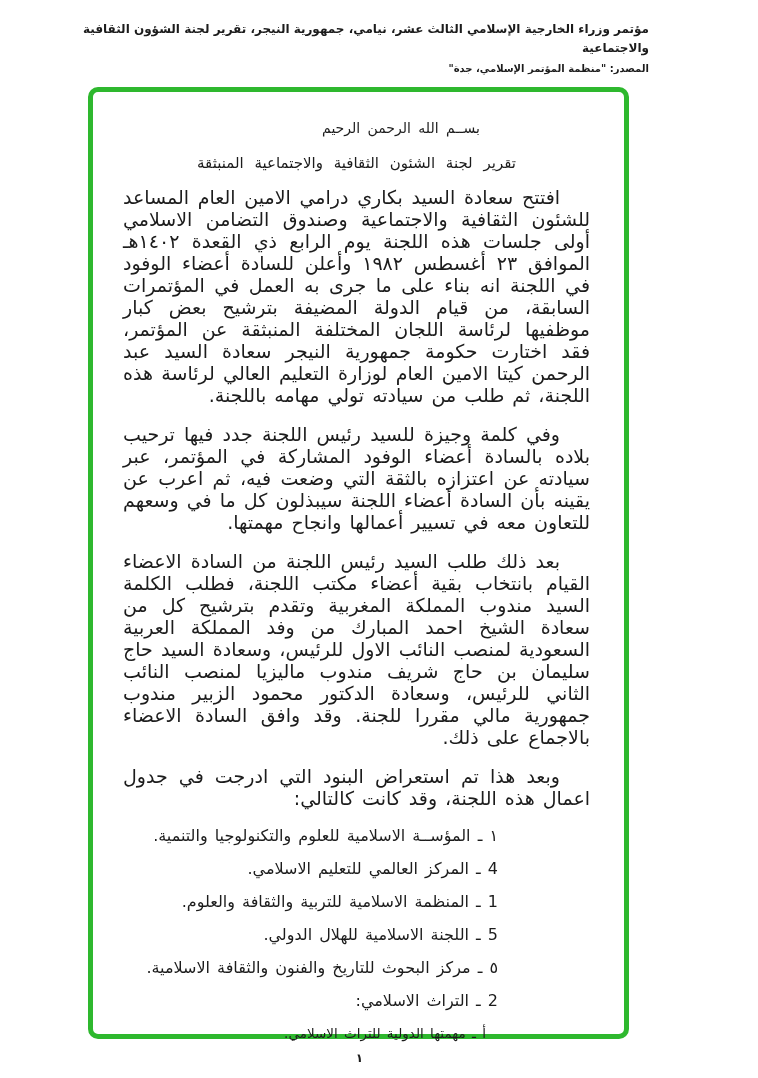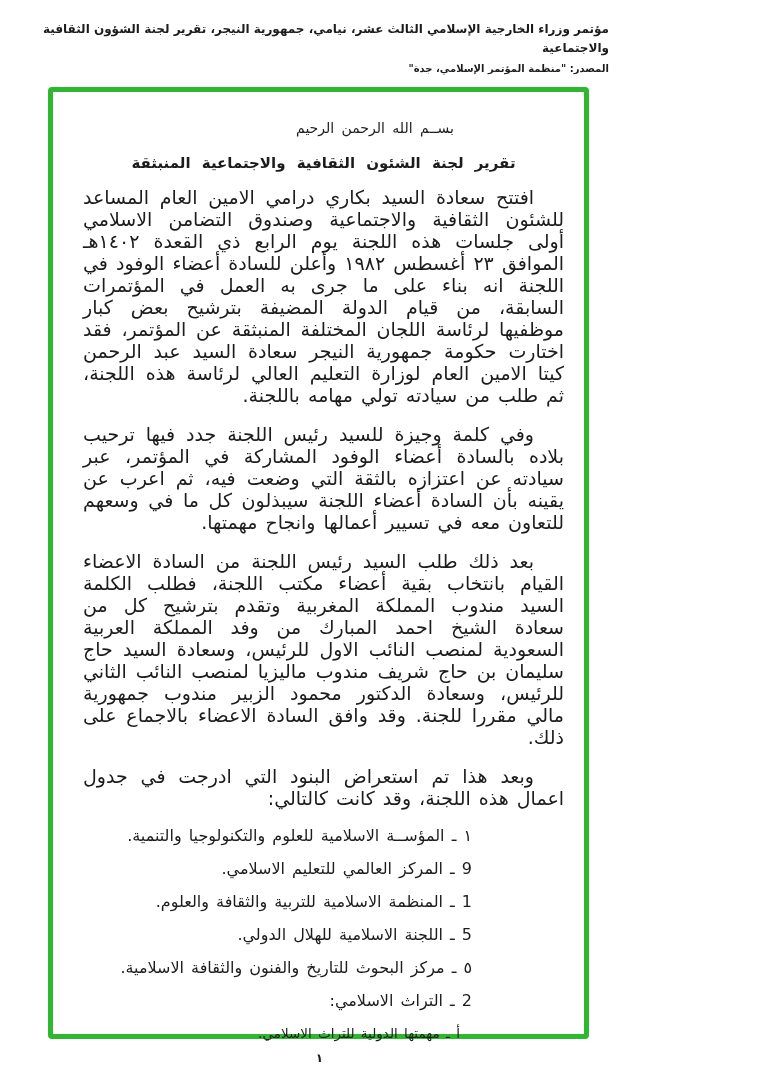--- a/index.html
+++ b/index.html
@@ -12,20 +12,21 @@
       height: 1078px;
       font-family: "DejaVu Sans", sans-serif;
       color: #1c1c1c;
     }
     .page {
       position: relative;
       width: 639px;
       height: 1078px;
       background: #ffffff;
       overflow: hidden;
+      margin-left: 40px;
     }
     .header {
       direction: rtl;
       text-align: right;
       padding: 20px 30px 0 30px;
     }
     .header-line1 {
       font-size: 12px;
       font-weight: bold;
       line-height: 1.6;
@@ -34,33 +35,33 @@
       font-size: 10px;
       font-weight: bold;
       margin-top: 5px;
     }
     .frame {
       direction: rtl;
       box-sizing: border-box;
       margin: 13px 50px 0 48px;
       height: 952px;
       border: 5px solid #2eb82e;
-      border-radius: 4px;
-      padding: 24px 20px 0 30px;
+      border-radius: 10px;
+      padding: 24px 34px 0 30px;
       background: #ffffff;
     }
     .basmala {
       font-size: 14px;
       text-align: right;
       margin: 4px 110px 18px 0;
       word-spacing: 3px;
     }
     .doc-title {
       font-size: 15px;
-      font-weight: bold;
+      font-weight: normal;
       text-align: center;
       margin: 0 0 14px 0;
       word-spacing: 6px;
       letter-spacing: 0.2px;
     }
     .doc-title.last {
       margin-bottom: 26px;
     }
     .para {
       font-size: 19px;
@@ -113,21 +114,21 @@
     <p class="para">افتتح سعادة السيد بكاري درامي الامين العام المساعد للشئون الثقافية والاجتماعية وصندوق التضامن الاسلامي أولى جلسات هذه اللجنة يوم الرابع ذي القعدة ١٤٠٢هـ الموافق ٢٣ أغسطس ١٩٨٢ وأعلن للسادة أعضاء الوفود في اللجنة انه بناء على ما جرى به العمل في المؤتمرات السابقة، من قيام الدولة المضيفة بترشيح بعض كبار موظفيها لرئاسة اللجان المختلفة المنبثقة عن المؤتمر، فقد اختارت حكومة جمهورية النيجر سعادة السيد عبد الرحمن كيتا الامين العام لوزارة التعليم العالي لرئاسة هذه اللجنة، ثم طلب من سيادته تولي مهامه باللجنة.</p>
 
     <p class="para">وفي كلمة وجيزة للسيد رئيس اللجنة جدد فيها ترحيب بلاده بالسادة أعضاء الوفود المشاركة في المؤتمر، عبر سيادته عن اعتزازه بالثقة التي وضعت فيه، ثم اعرب عن يقينه بأن السادة أعضاء اللجنة سيبذلون كل ما في وسعهم للتعاون معه في تسيير أعمالها وانجاح مهمتها.</p>
 
     <p class="para">بعد ذلك طلب السيد رئيس اللجنة من السادة الاعضاء القيام بانتخاب بقية أعضاء مكتب اللجنة، فطلب الكلمة السيد مندوب المملكة المغربية وتقدم بترشيح كل من سعادة الشيخ احمد المبارك من وفد المملكة العربية السعودية لمنصب النائب الاول للرئيس، وسعادة السيد حاج سليمان بن حاج شريف مندوب ماليزيا لمنصب النائب الثاني للرئيس، وسعادة الدكتور محمود الزبير مندوب جمهورية مالي مقررا للجنة.  وقد وافق السادة الاعضاء بالاجماع على ذلك.</p>
 
     <p class="para">وبعد هذا تم استعراض البنود التي ادرجت في جدول اعمال هذه اللجنة، وقد كانت كالتالي:</p>
 
     <div class="agenda">
       <div class="agenda-item">١ ـ المؤســة الاسلامية للعلوم والتكنولوجيا والتنمية.</div>
-      <div class="agenda-item">9 ـ المركز العالمي للتعليم الاسلامي.</div>
+      <div class="agenda-item">4 ـ المركز العالمي للتعليم الاسلامي.</div>
       <div class="agenda-item">1 ـ المنظمة الاسلامية للتربية والثقافة والعلوم.</div>
       <div class="agenda-item">5 ـ اللجنة الاسلامية للهلال الدولي.</div>
       <div class="agenda-item">٥ ـ مركز البحوث للتاريخ والفنون والثقافة الاسلامية.</div>
       <div class="agenda-item">2 ـ التراث الاسلامي:</div>
       <div class="agenda-sub">أ ـ مهمتها الدولية للتراث الاسلامي.</div>
     </div>
 
   </div>
 
   <div class="page-number">١</div>

